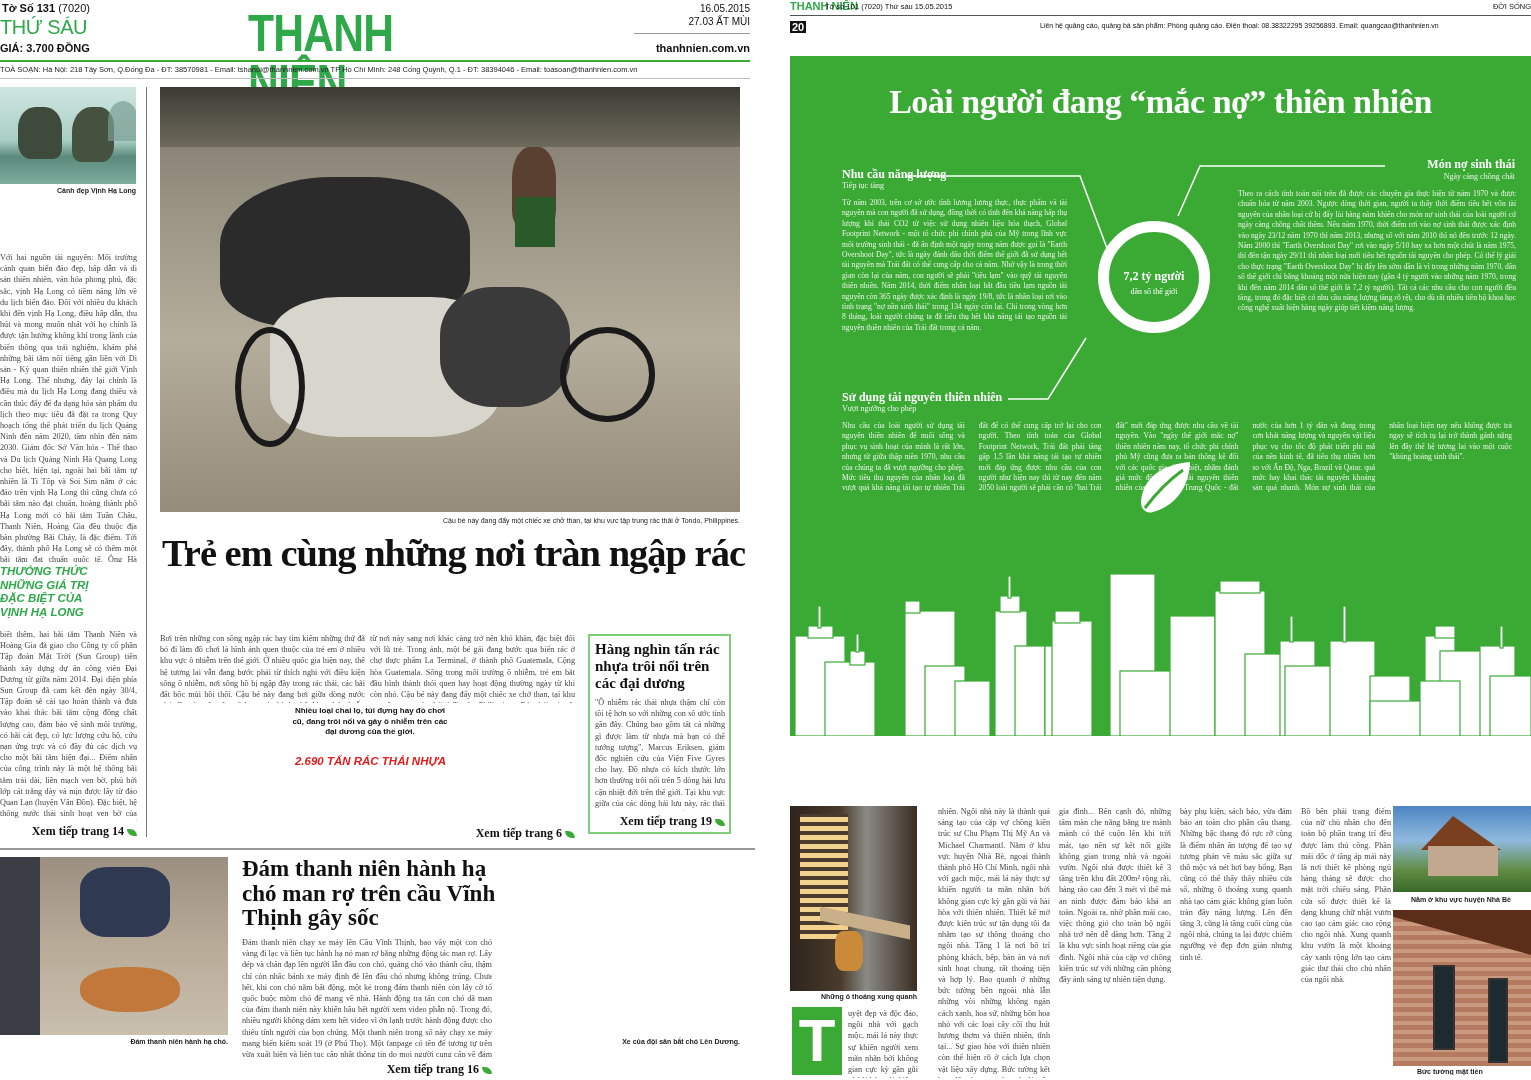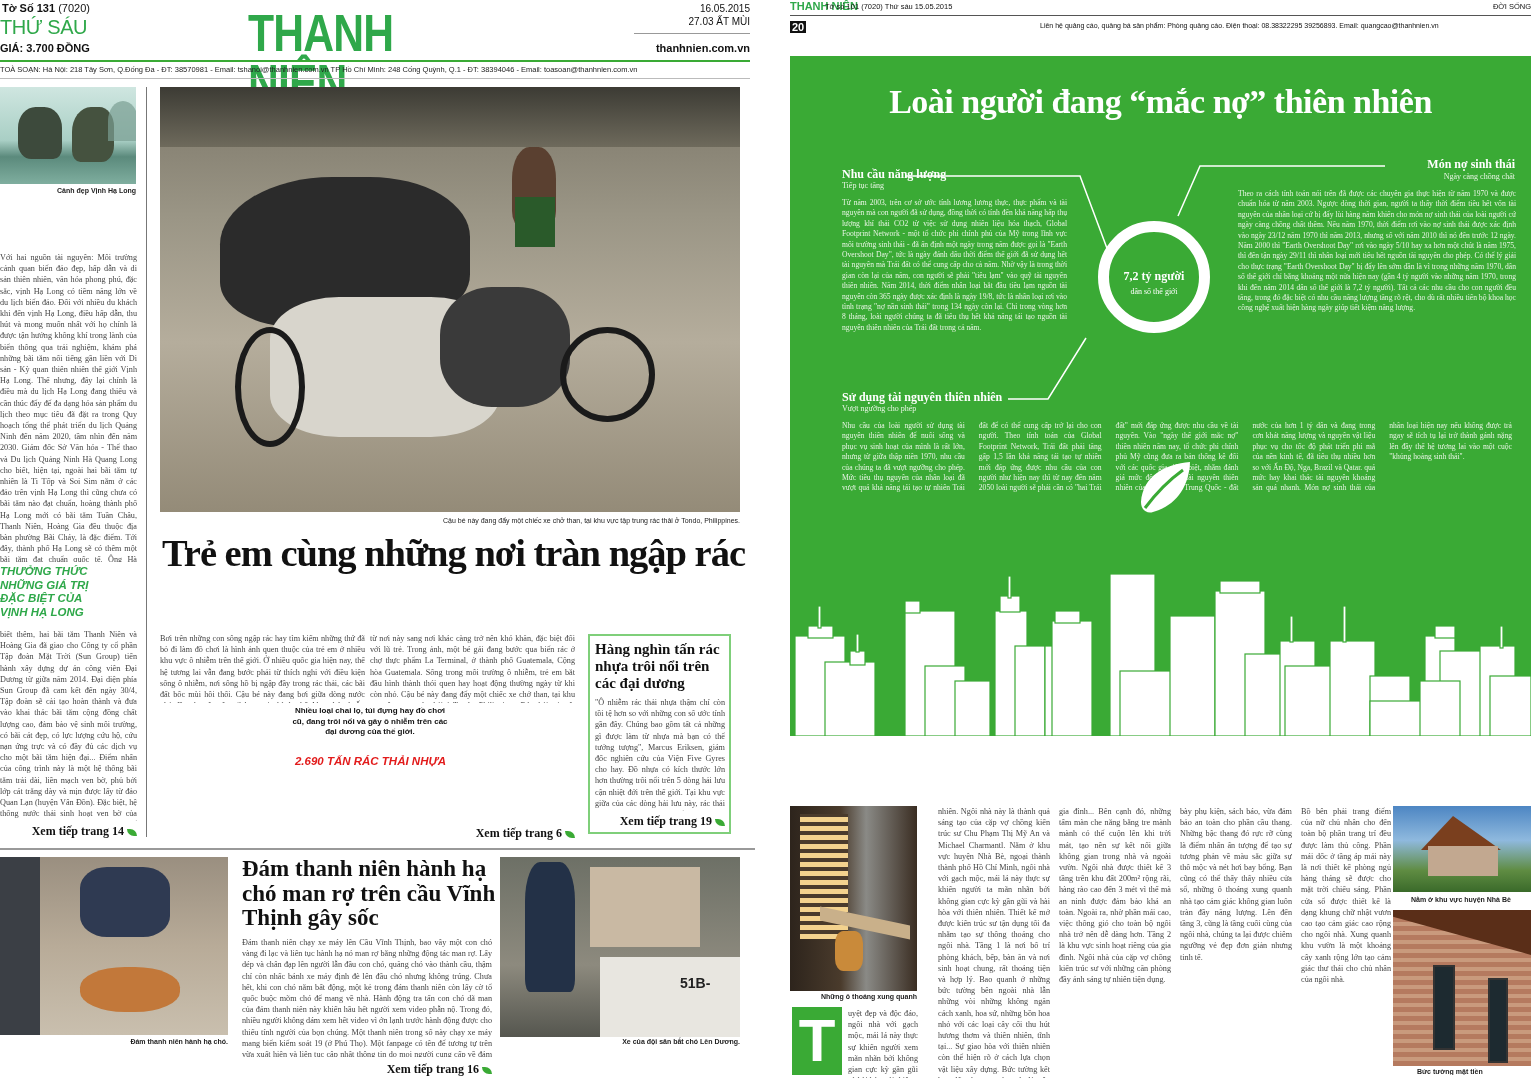--- a/index.html
+++ b/index.html
@@ -98,26 +98,20 @@
     <div class="abs" style="left:0;top:0;width:40px;height:178px;background:#3b3f45"></div>
     <div class="abs" style="left:80px;top:10px;width:90px;height:70px;background:#2f3a52;border-radius:30%"></div>
     <div class="abs" style="left:80px;top:110px;width:100px;height:45px;background:#c2783a;border-radius:45%"></div>
   </div>
   <div class="abs cap" style="left:0;top:1038px;width:228px">Đám thanh niên hành hạ chó.</div>
 
   <div class="abs serif" style="left:242px;top:857px;width:256px;font-size:23px;line-height:24.5px;font-weight:bold">Đám thanh niên hành hạ chó man rợ trên cầu Vĩnh Thịnh gây sốc</div>
   <div class="abs body-text" style="left:242px;top:937px;width:250px;height:120px;overflow:hidden">Đám thanh niên chạy xe máy lên Cầu Vĩnh Thịnh, bao vây một con chó vàng đi lạc và liên tục hành hạ nó man rợ bằng những động tác man rợ. Lấy dép và chân đạp lên người lẫn đầu con chó, quăng chó vào thành cầu, thậm chí còn nhấc bánh xe máy định đè lên đầu chó nhưng không trúng. Chưa hết, khi con chó nằm bất động, một kẻ trong đám thanh niên còn lấy cờ tổ quốc buộc mõm chó để mang về nhà. Hành động tra tấn con chó dã man của đám thanh niên này khiến hầu hết người xem video phẫn nộ. Trong đó, nhiều người không dám xem hết video vì ớn lạnh trước hành động được cho thiếu tính người của bọn chúng. Một thanh niên trong số này chạy xe máy mang biển kiểm soát 19 (ở Phú Thọ). Một fanpage có tên để tương tự trên vừa xuất hiện và liên tục cập nhật thông tin do mọi người cung cấp về đám thanh niên hành hạ chó man rợ trên cầu Vĩnh Thịnh. Trên fanpage gần 3000 thành viên này</div>
   <div class="abs more" style="left:242px;top:1062px;width:250px"><span>Xem tiếp trang 16</span><span class="leaf"></span></div>
 
-  <div class="photo" style="left:500px;top:857px;width:240px;height:180px;background:linear-gradient(180deg,#6d7066 0%,#8d8a7e 60%,#55564f 100%)">
-    <div class="abs" style="left:90px;top:10px;width:110px;height:80px;background:#c9b9a3"></div>
-    <div class="abs" style="left:25px;top:5px;width:50px;height:130px;background:#233147;border-radius:30% 30% 10% 10%"></div>
-    <div class="abs" style="left:100px;top:100px;width:140px;height:80px;background:#e8e6e0"></div>
-    <div class="abs sans" style="left:180px;top:118px;font-size:14px;font-weight:bold;color:#222">51B-</div>
-  </div>
   <div class="abs cap" style="left:500px;top:1038px;width:240px">Xe của đội săn bắt chó Lên Dương.</div>
 </div>
 
 <div id="right">
   <div class="abs sans" style="left:20px;top:0;font-weight:900;font-size:11px;color:#2fa84a">THANH NIÊN</div>
   <div class="abs sans" style="left:55px;top:2px;font-size:7.5px">Tờ số 101 (7020) Thứ sáu 15.05.2015</div>
   <div class="abs sans" style="right:0;top:2px;font-size:7.5px">ĐỜI SỐNG</div>
   <div class="abs" style="left:20px;top:15px;width:741px;height:1px;background:#555"></div>
   <div class="abs sans" style="left:20px;top:21px;background:#111;color:#fff;font-size:11px;font-weight:bold;padding:0 2px">20</div>
   <div class="abs sans" style="left:270px;top:22px;font-size:7px;white-space:nowrap">Liên hệ quảng cáo, quảng bá sản phẩm: Phòng quảng cáo. Điện thoại: 08.38322295 39256893. Email: quangcao@thanhnien.vn</div>

